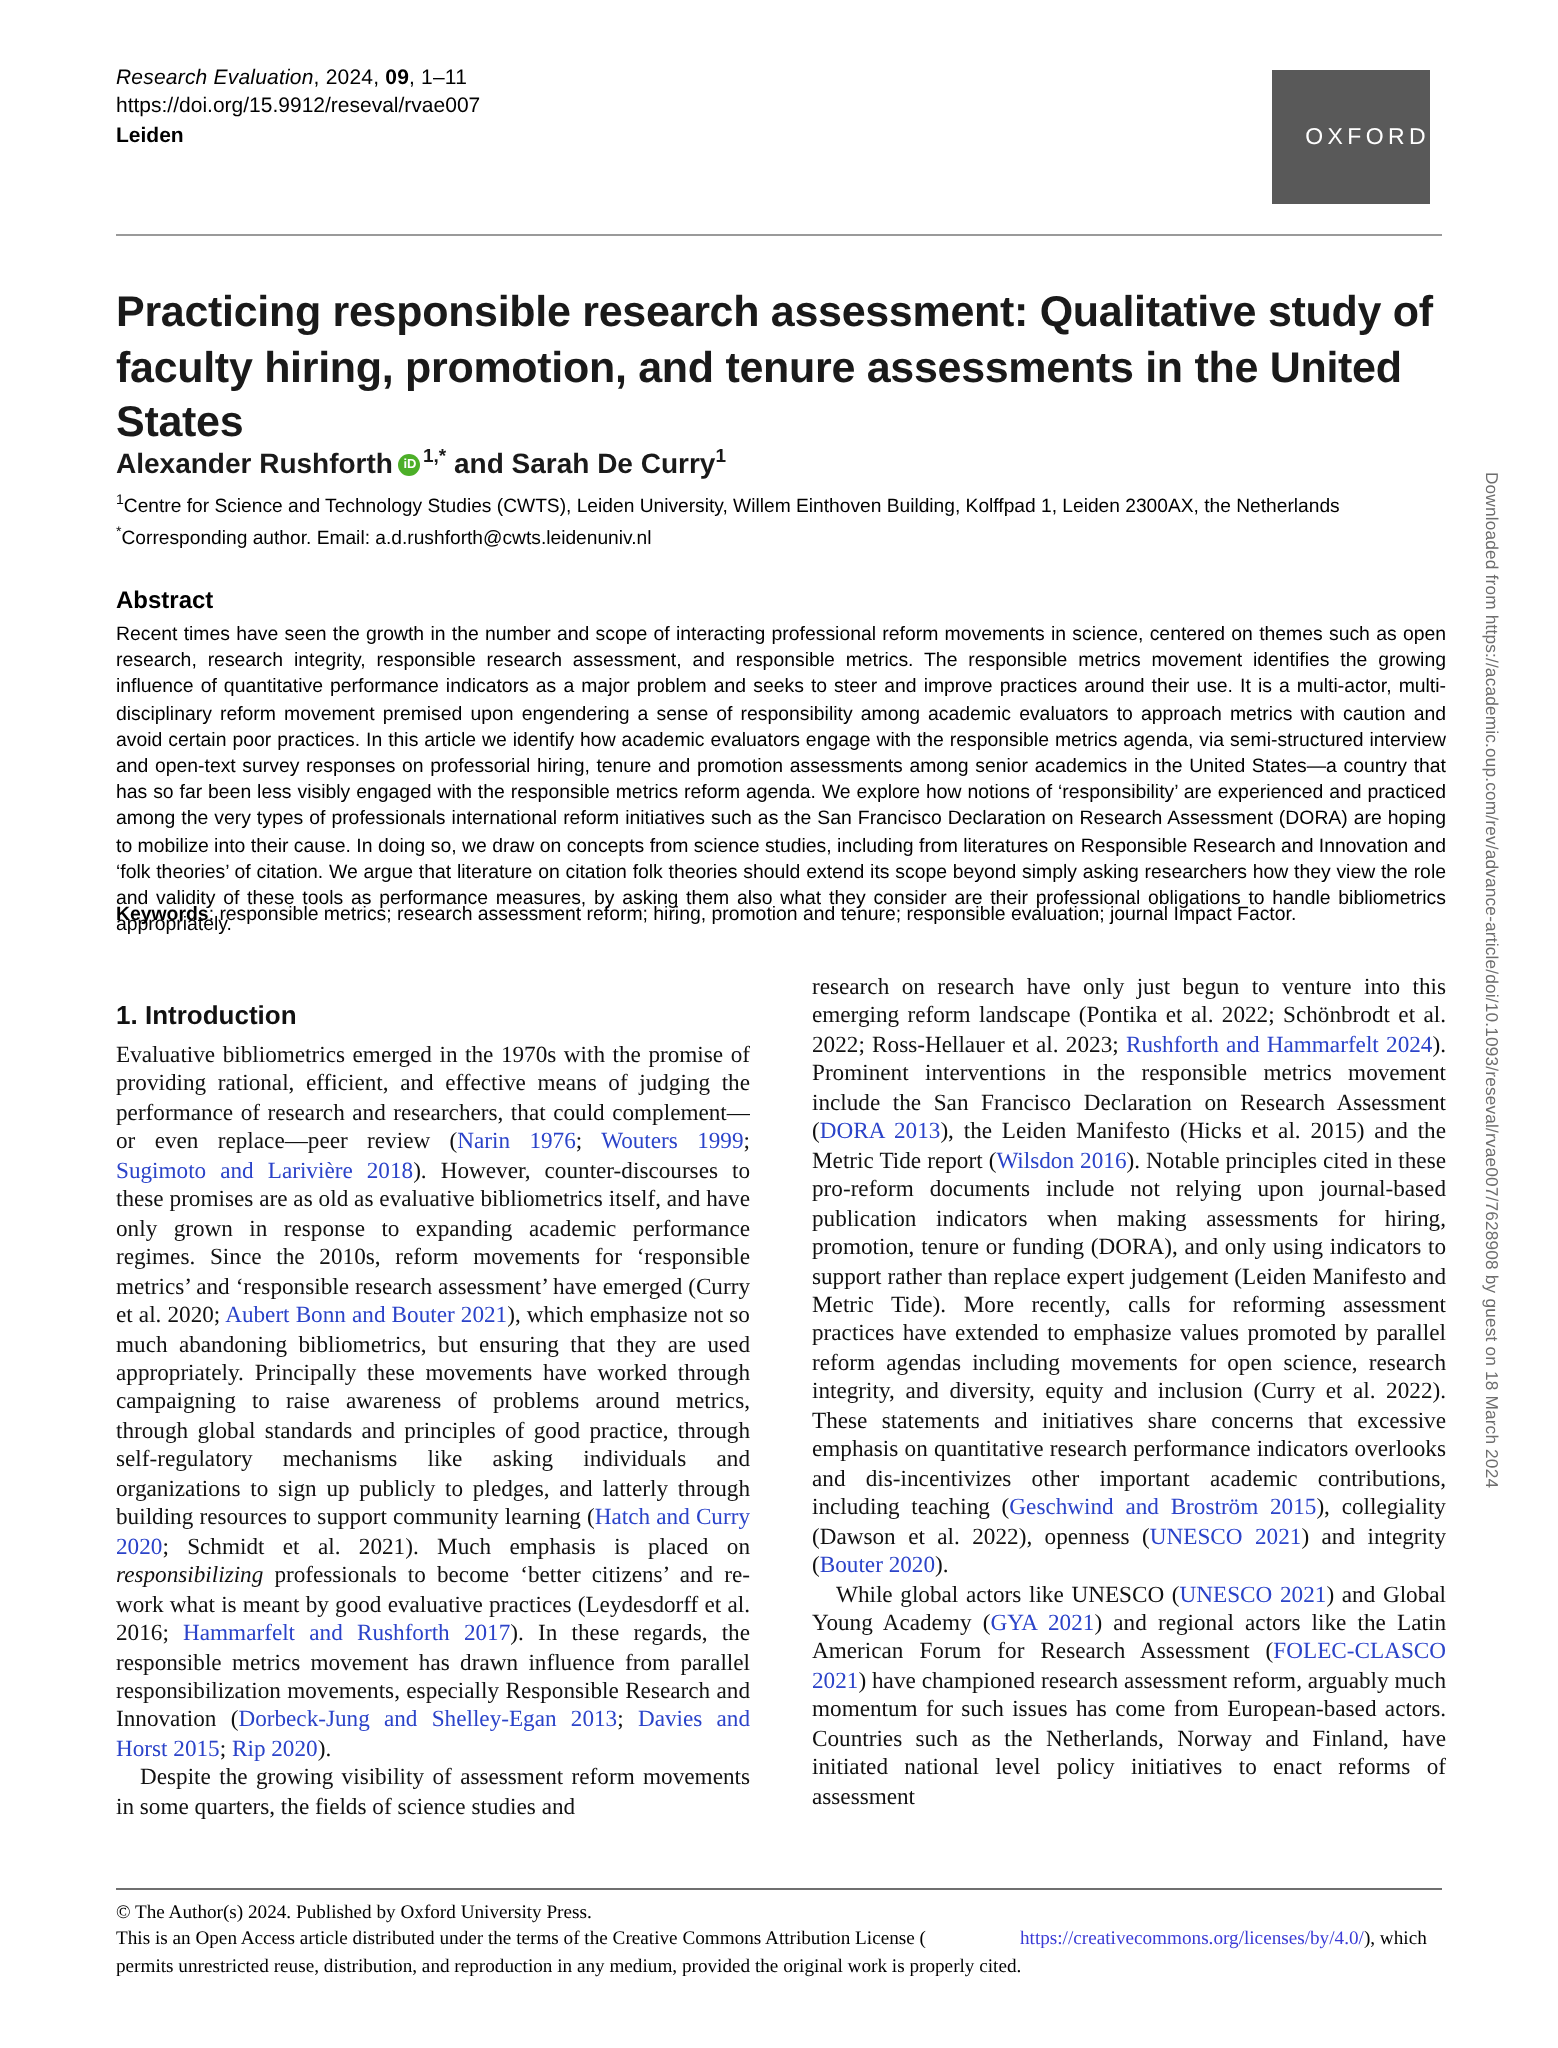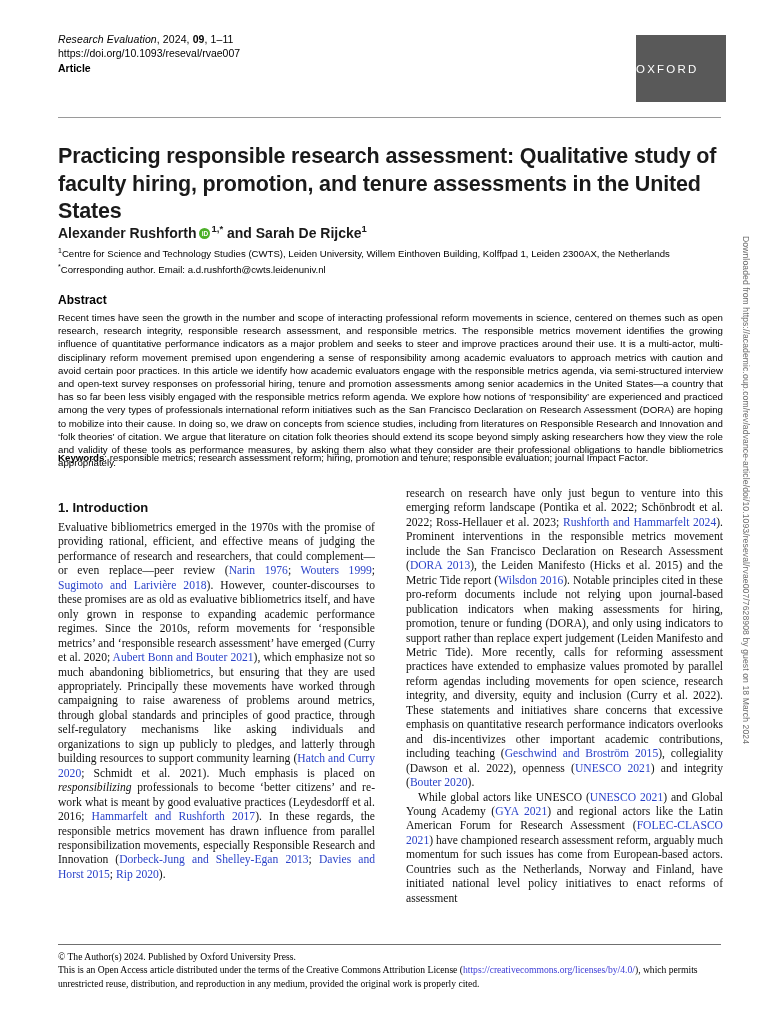--- a/index.html
+++ b/index.html
@@ -48,26 +48,26 @@
     line-height: 15px;
     font-weight: bold;
     margin-top: 1px;
   }
 
   
   .oup-logo {
     position: absolute;
     left: 636px;
     top: 35px;
-    width: 90px;
+    width: 79px;
     height: 67px;
     background: #595959;
     display: flex;
     align-items: center;
-    justify-content: flex-start;
+    justify-content: flex-end;
   }
   .oup-logo span {
     color: #ffffff;
     font-size: 11.5px;
     letter-spacing: 2.2px;
     font-weight: 400;
     font-family: "Liberation Sans", sans-serif;
   }
 
   .rule-top {
@@ -231,21 +231,21 @@
   .footer {
     position: absolute;
     left: 58px;
     top: 950px;
     width: 672px;
     font-family: Liberation Serif, serif;
     font-size: 9.6px;
     line-height: 13.4px;
     color: #000;
   }
-  .footer .lic { color: #3b3bd6; }
+  .footer .lic { color: #3b3bd6; padding-left: 47px; }
 
   
   .vstamp {
     position: absolute;
     left: 0;
     top: 0;
     width: 10px;
     transform-origin: left top;
     transform: translate(751px, 236px) rotate(90deg);
     white-space: nowrap;
@@ -257,53 +257,54 @@
 </style>
 </head>
 <body>
 
 <div class="page">
 
   <div class="masthead">
     <div class="journal-line">
       <span class="jtitle">Research Evaluation</span><span>, 2024, </span><span class="vol">09</span><span>, 1–11</span>
     </div>
-    <div class="doi-line">https://doi.org/10.1093/reseval/rvae007</div>
-    <div class="article-type">Article</div>
+    <div class="doi-line">https://doi.org/15.9912/reseval/rvae007</div>
+    <div class="article-type">Leiden</div>
   </div>
 
   <div class="oup-logo">
     <span>OXFORD</span>
   </div>
 
   <div class="rule-top"></div>
 
   <h1 class="art-title">Practicing responsible research assessment: Qualitative study of faculty hiring, promotion, and tenure assessments in the United States</h1>
 
   <div class="authors">
-    <span>Alexander Rushforth</span><span class="orcid"></span><sup>1,*</sup><span> and </span><span>Sarah De Rijcke</span><sup>1</sup>
+    <span>Alexander Rushforth</span><span class="orcid"></span><sup>1,*</sup><span> and </span><span>Sarah De Curry</span><sup>1</sup>
   </div>
 
   <div class="affil">
     <sup>1</sup><span>Centre for Science and Technology Studies (CWTS), Leiden University, Willem Einthoven Building, Kolffpad 1, Leiden 2300AX, the Netherlands</span>
   </div>
   <div class="corr">
     <sup>*</sup><span>Corresponding author. Email: a.d.rushforth@cwts.leidenuniv.nl</span>
   </div>
 
   <div class="abs-head">Abstract</div>
   <div class="abs-body">Recent times have seen the growth in the number and scope of interacting professional reform movements in science, centered on themes such as open research, research integrity, responsible research assessment, and responsible metrics. The responsible metrics movement identifies the growing influence of quantitative performance indicators as a major problem and seeks to steer and improve practices around their use. It is a multi-actor, multi-disciplinary reform movement premised upon engendering a sense of responsibility among academic evaluators to approach metrics with caution and avoid certain poor practices. In this article we identify how academic evaluators engage with the responsible metrics agenda, via semi-structured interview and open-text survey responses on professorial hiring, tenure and promotion assessments among senior academics in the United States—a country that has so far been less visibly engaged with the responsible metrics reform agenda. We explore how notions of ‘responsibility’ are experienced and practiced among the very types of professionals international reform initiatives such as the San Francisco Declaration on Research Assessment (DORA) are hoping to mobilize into their cause. In doing so, we draw on concepts from science studies, including from literatures on Responsible Research and Innovation and ‘folk theories’ of citation. We argue that literature on citation folk theories should extend its scope beyond simply asking researchers how they view the role and validity of these tools as performance measures, by asking them also what they consider are their professional obligations to handle bibliometrics appropriately.</div>
   <div class="keywords">
     <b>Keywords</b><span>: responsible metrics; research assessment reform; hiring, promotion and tenure; responsible evaluation; journal Impact Factor.</span>
   </div>
 
   <div class="cols">
     <div class="col col-left">
       <h2 class="sec-head">1. Introduction</h2>
       <p>Evaluative bibliometrics emerged in the 1970s with the promise of providing rational, efficient, and effective means of judging the performance of research and researchers, that could complement—or even replace—peer review (<span class="ref">Narin 1976</span>; <span class="ref">Wouters 1999</span>; <span class="ref">Sugimoto and Larivière 2018</span>). However, counter-discourses to these promises are as old as evaluative bibliometrics itself, and have only grown in response to expanding academic performance regimes. Since the 2010s, reform movements for ‘responsible metrics’ and ‘responsible research assessment’ have emerged (Curry et al. 2020; <span class="ref">Aubert Bonn and Bouter 2021</span>), which emphasize not so much abandoning bibliometrics, but ensuring that they are used appropriately. Principally these movements have worked through campaigning to raise awareness of problems around metrics, through global standards and principles of good practice, through self-regulatory mechanisms like asking individuals and organizations to sign up publicly to pledges, and latterly through building resources to support community learning (<span class="ref">Hatch and Curry 2020</span>; Schmidt et al. 2021). Much emphasis is placed on <span class="ital">responsibilizing</span> professionals to become ‘better citizens’ and re-work what is meant by good evaluative practices (Leydesdorff et al. 2016; <span class="ref">Hammarfelt and Rushforth 2017</span>). In these regards, the responsible metrics movement has drawn influence from parallel responsibilization movements, especially Responsible Research and Innovation (<span class="ref">Dorbeck-Jung and Shelley-Egan 2013</span>; <span class="ref">Davies and Horst 2015</span>; <span class="ref">Rip 2020</span>).</p>
+      <p class="ind">Despite the growing visibility of assessment reform movements in some quarters, the fields of science studies and</p>
     </div>
     <div class="col col-right">
       <p>research on research have only just begun to venture into this emerging reform landscape (Pontika et al. 2022; Schönbrodt et al. 2022; Ross-Hellauer et al. 2023; <span class="ref">Rushforth and Hammarfelt 2024</span>). Prominent interventions in the responsible metrics movement include the San Francisco Declaration on Research Assessment (<span class="ref">DORA 2013</span>), the Leiden Manifesto (Hicks et al. 2015) and the Metric Tide report (<span class="ref">Wilsdon 2016</span>). Notable principles cited in these pro-reform documents include not relying upon journal-based publication indicators when making assessments for hiring, promotion, tenure or funding (DORA), and only using indicators to support rather than replace expert judgement (Leiden Manifesto and Metric Tide). More recently, calls for reforming assessment practices have extended to emphasize values promoted by parallel reform agendas including movements for open science, research integrity, and diversity, equity and inclusion (Curry et al. 2022). These statements and initiatives share concerns that excessive emphasis on quantitative research performance indicators overlooks and dis-incentivizes other important academic contributions, including teaching (<span class="ref">Geschwind and Broström 2015</span>), collegiality (Dawson et al. 2022), openness (<span class="ref">UNESCO 2021</span>) and integrity (<span class="ref">Bouter 2020</span>).</p>
       <p class="ind">While global actors like UNESCO (<span class="ref">UNESCO 2021</span>) and Global Young Academy (<span class="ref">GYA 2021</span>) and regional actors like the Latin American Forum for Research Assessment (<span class="ref">FOLEC-CLASCO 2021</span>) have championed research assessment reform, arguably much momentum for such issues has come from European-based actors. Countries such as the Netherlands, Norway and Finland, have initiated national level policy initiatives to enact reforms of assessment</p>
     </div>
   </div>
 
   <div class="rule-bottom"></div>
   <div class="footer">
     <div>© The Author(s) 2024. Published by Oxford University Press.</div>

